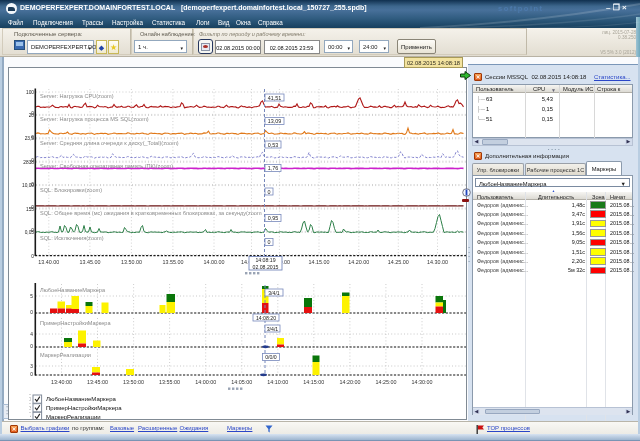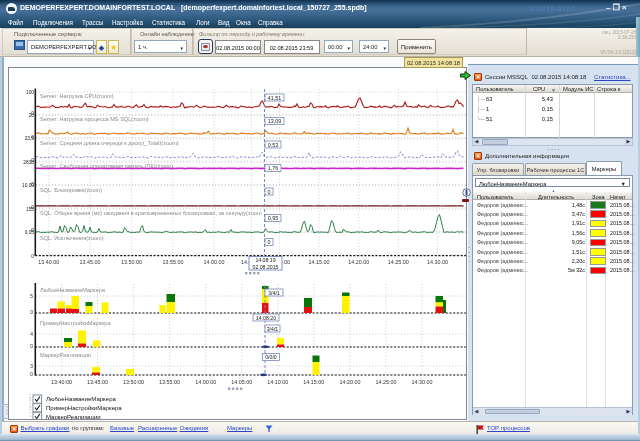--- a/index.html
+++ b/index.html
@@ -3,21 +3,21 @@
 *{margin:0;padding:0;box-sizing:border-box}
 body{width:640px;height:441px;font-family:"Liberation Sans",sans-serif;position:relative;overflow:hidden;background:#dfe8f4}
 .abs{position:absolute}
 .lnk{color:#2a46c8;text-decoration:underline}
 </style></head><body>
 
 <div class="abs" style="left:0;top:0;width:640px;height:17px;background:linear-gradient(180deg,#10304f 0%,#3d678d 22%,#48709a 36%,#315d81 65%,#17405e 100%);height:28px">
  <div class="abs" style="left:6px;top:3px;width:11px;height:11px;border-radius:50%;background:#f2f6fa"></div>
  <div class="abs" style="left:8px;top:7px;width:7px;height:4px;background:#1c3b58;border-radius:1px 3px 0 0"></div>
  <div class="abs" style="left:20px;top:4px;font-size:7px;font-weight:bold;color:#fff">DEMOPERFEXPERT.DOMAINFORTEST.LOCAL&nbsp;&nbsp;&nbsp;[demoperfexpert.domainfortest.local_150727_255.spdb]</div>
- <div class="abs" style="left:531px;top:4px;font-size:7.5px;font-weight:bold;color:#4d7aac;letter-spacing:1.5px">softpoint</div>
+ <div class="abs" style="left:498px;top:4px;font-size:7.5px;font-weight:bold;color:#4d7aac;letter-spacing:1.5px">softpoint</div>
  <div class="abs" style="left:606px;top:2.5px;font-size:8px;font-weight:bold;color:#f4f8fc">– ❐ ×</div>
 </div>
 
 <div class="abs" style="left:0;top:17px;width:640px;height:11px;background:transparent;color:#fff;font-size:6.3px">
  <span class="abs" style="left:8px;top:2px">Файл</span>
  <span class="abs" style="left:33px;top:2px">Подключения</span>
  <span class="abs" style="left:82px;top:2px">Трассы</span>
  <span class="abs" style="left:112px;top:2px">Настройка</span>
  <span class="abs" style="left:152px;top:2px">Статистика</span>
  <span class="abs" style="left:196px;top:2px">Логи</span>

